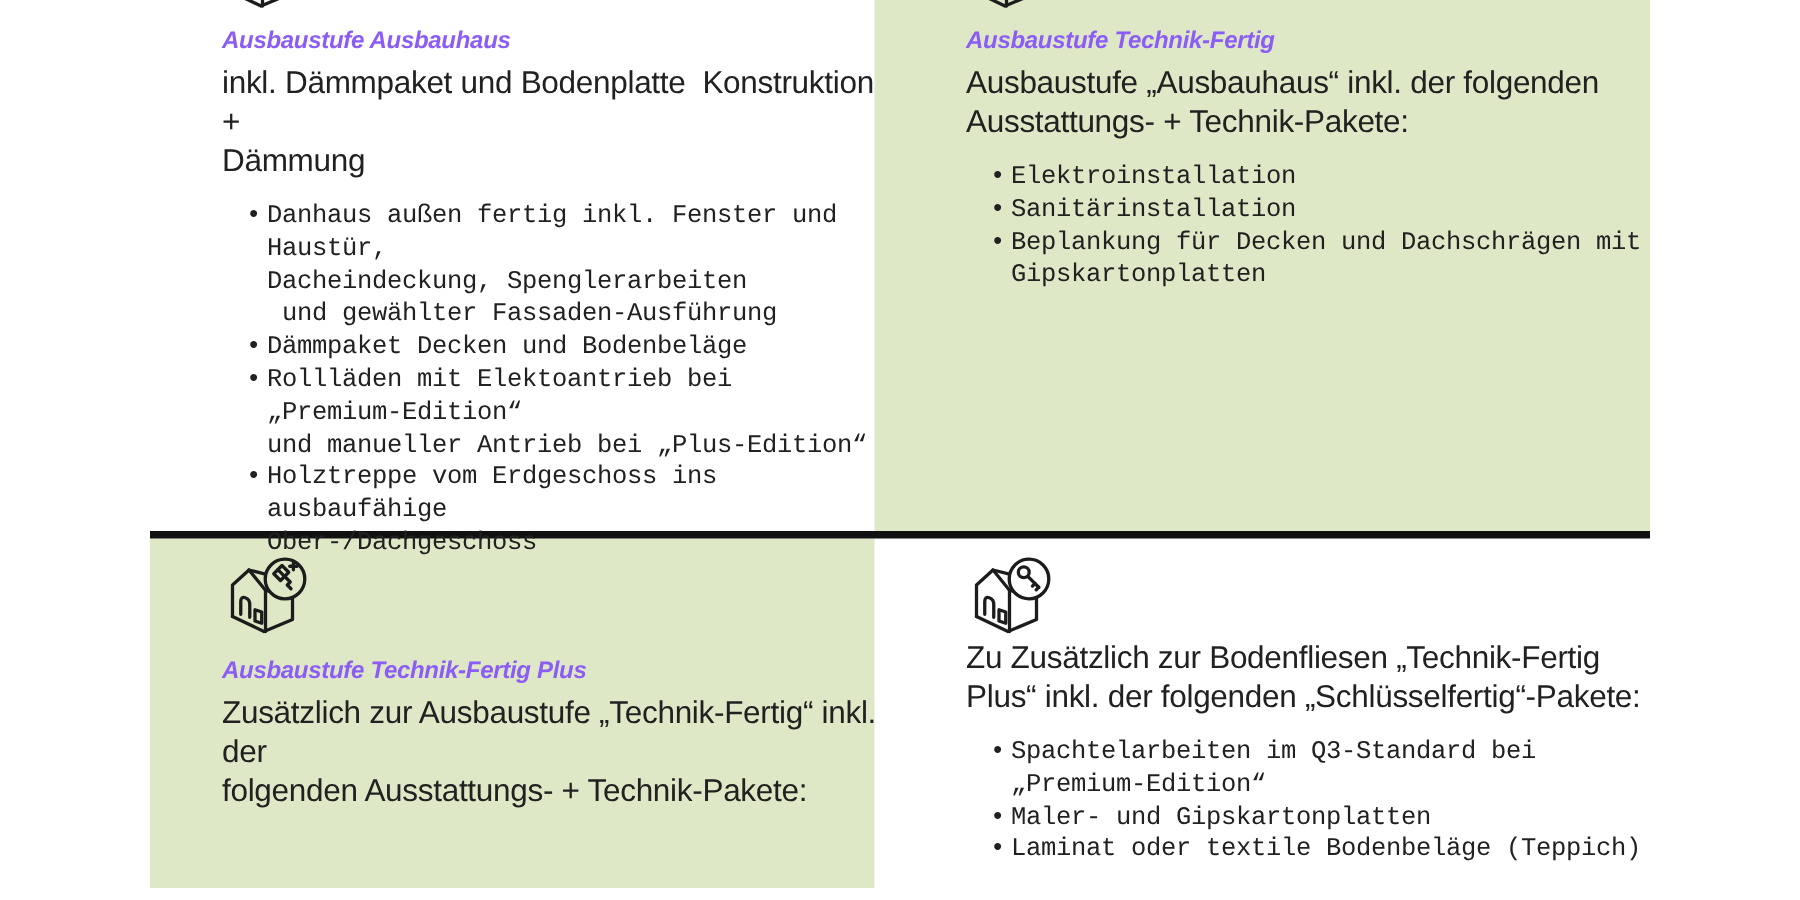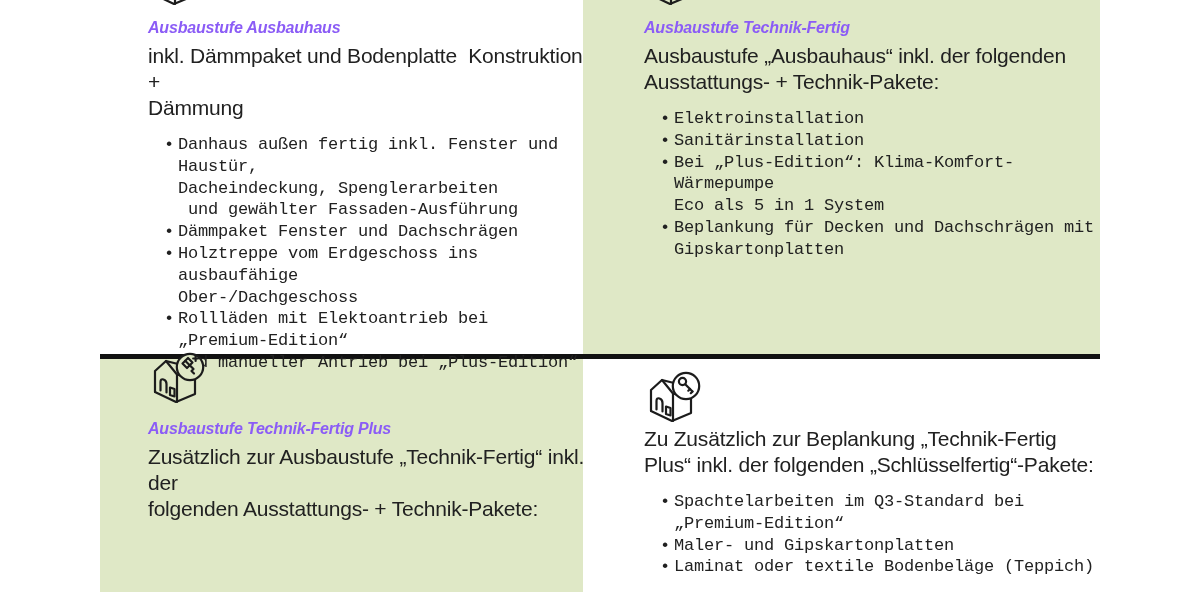--- a/index.html
+++ b/index.html
@@ -18,21 +18,21 @@
   .panel-bl { left: 100px; top: 359px; width: 483px; height: 233px; }
   .divider {
     position: absolute;
     left: 100px; top: 354px;
     width: 1000px; height: 5px;
     background: #111111;
   }
   .col { position: absolute; }
   .col-tl { left: 148px; top: 0; width: 440px; }
   .col-tr { left: 644px; top: 0; width: 460px; }
-  .col-bl { left: 148px; top: 340px; width: 445px; }
+  .col-bl { left: 148px; top: 359px; width: 445px; }
   .col-br { left: 644px; top: 359px; width: 460px; }
 
   .icon-stub { position: absolute; top: -49px; left: 0; }
 
   .section-icon { display: block; margin: 9px 0 0 2px; }
 
   h2.section-title {
     margin: 0;
     font-size: 16px;
     line-height: 27px;
@@ -92,25 +92,25 @@
       </g>
     </svg>
   </span>
   <h2 class="section-title">Ausbaustufe Ausbauhaus</h2>
   <p class="section-subtitle">inkl. Dämmpaket und Bodenplatte&nbsp; Konstruktion +
 Dämmung</p>
   <ul class="bullet-list">
     <li>Danhaus außen fertig inkl. Fenster und Haustür,
 Dacheindeckung, Spenglerarbeiten
 &nbsp;und gewählter Fassaden-Ausführung</li>
-    <li>Dämmpaket Fenster und Dachschrägen</li>
+    <li>Dämmpaket Decken und Bodenbeläge</li>
+    <li>Rollläden mit Elektoantrieb bei „Premium-Edition“
+und manueller Antrieb bei „Plus-Edition“</li>
     <li>Holztreppe vom Erdgeschoss ins ausbaufähige
 Ober-/Dachgeschoss</li>
-    <li>Rollläden mit Elektoantrieb bei „Premium-Edition“
-und manueller Antrieb bei „Plus-Edition“</li>
   </ul>
 </div>
 
 <div class="col col-tr">
   <span class="icon-stub">
     <svg width="56" height="56" viewBox="0 0 56 56">
       <g stroke="#1c1c1c" stroke-width="2.2" fill="none" stroke-linejoin="round" stroke-linecap="round">
         <path d="M5,43 L5,22 L16,12 L27,25.5 L27,53"></path>
         <path d="M5,43 L26,53 L45,45 L45,30"></path>
         <path d="M16,12 L38,17.5"></path>
@@ -119,22 +119,20 @@
         <circle cx="40" cy="18" r="13.2" class="badge-fill-green"></circle>
       </g>
     </svg>
   </span>
   <h2 class="section-title">Ausbaustufe Technik-Fertig</h2>
   <p class="section-subtitle">Ausbaustufe „Ausbauhaus“ inkl. der folgenden
 Ausstattungs- + Technik-Pakete:</p>
   <ul class="bullet-list">
     <li>Elektroinstallation</li>
     <li>Sanitärinstallation</li>
-    <li>Bei „Plus-Edition“: Klima-Komfort-Wärmepumpe
-Eco als 5 in 1 System</li>
     <li>Beplankung für Decken und Dachschrägen mit
 Gipskartonplatten</li>
   </ul>
 </div>
 
 <div class="col col-bl">
   <span>
     <svg class="section-icon" width="56" height="56" viewBox="0 0 56 56">
       <g stroke="#1c1c1c" stroke-width="2.2" fill="none" stroke-linejoin="round" stroke-linecap="round">
         <path d="M5,43 L5,22 L16,12 L27,25.5 L27,53"></path>
@@ -168,21 +166,21 @@
         <path d="M10.5,41.5 V33 Q10.5,29.5 13.5,30.5 Q16.5,31.5 16.5,35 V43.5"></path>
         <path d="M20,38.5 L24.5,40 L24.5,47.5 L20,46 Z"></path>
         <circle cx="40" cy="18" r="13.2" class="badge-fill-white"></circle>
         <circle cx="36.5" cy="13.5" r="3.6"></circle>
         <path d="M39.2,16.2 L46.5,23.5"></path>
         <path d="M44,21 L42.3,22.7"></path>
         <path d="M46.5,23.5 L44.8,25.2"></path>
       </g>
     </svg>
   </span>
-  <p class="section-subtitle">Zu Zusätzlich zur Beplankung „Technik-Fertig
+  <p class="section-subtitle">Zu Zusätzlich zur Bodenfliesen „Technik-Fertig
 Plus“ inkl. der folgenden „Schlüsselfertig“-Pakete:</p>
   <ul class="bullet-list">
     <li>Spachtelarbeiten im Q3-Standard bei
 „Premium-Edition“</li>
     <li>Maler- und Gipskartonplatten</li>
     <li>Laminat oder textile Bodenbeläge (Teppich)</li>
   </ul>
 </div>
 
 </body></html>

